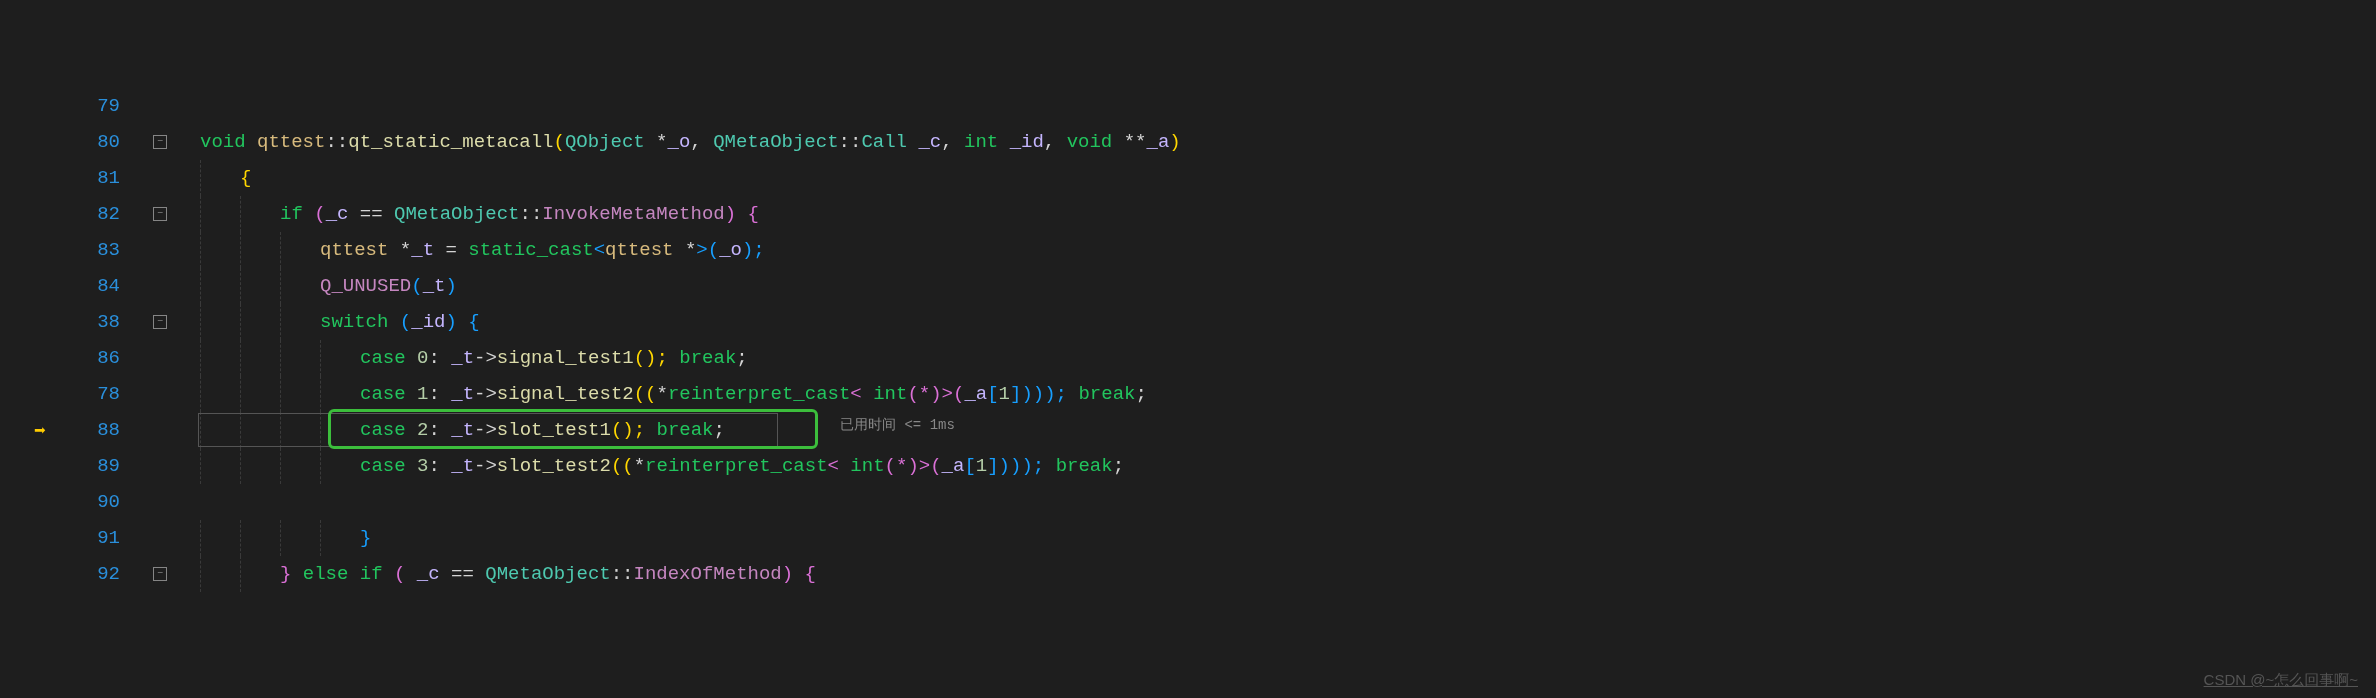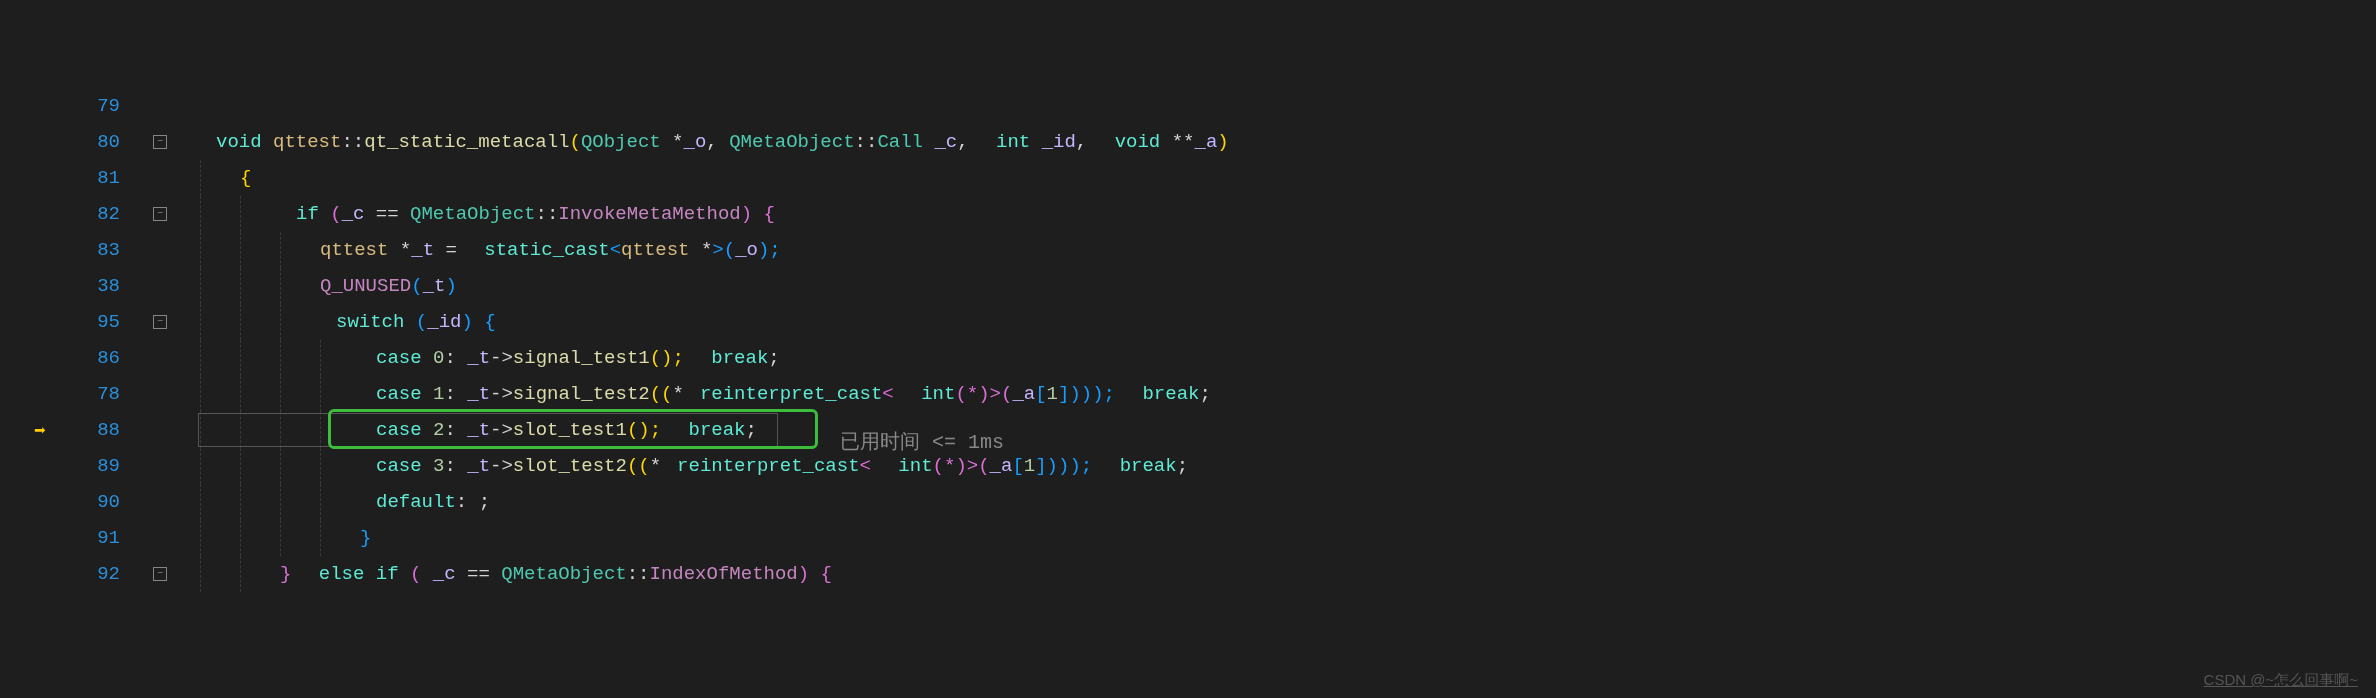--- a/index.html
+++ b/index.html
@@ -22,21 +22,21 @@
     .fold-col { width: 40px; display: flex; justify-content: center; align-items: center; }
     .fold-box {
       width: 14px; height: 14px; border: 1px solid #858585;
       display: flex; align-items: center; justify-content: center;
       font-size: 10px; color: #858585; line-height: 1;
     }
     .code { display: flex; align-items: center; position: relative; }
     .code span { white-space: pre; }
     .indent-guides { display: flex; height: 36px; }
     .ig { width: 40px; border-left: 1px dashed #3a3a3a; height: 36px; }
-    .kw { color: #5eead4; margin-left: 16px; }
+    .kw { color: #22c55e; }
     .type { color: #4ec9b0; }
     .typey { color: #d7ba7d; }
     .fn { color: #dcdcaa; }
     .var { color: #c4b5fd; }
     .num { color: #b5cea8; }
     .op { color: #d4d4d4; }
     .paren-y { color: #ffd700; }
     .paren-p { color: #da70d6; }
     .paren-b { color: #179fff; }
     .macro { color: #c586c0; }
@@ -47,22 +47,22 @@
     .green-box {
       position: absolute;
       border: 3px solid #3cbe3c;
       border-radius: 6px;
       left: 318px; top: -3px;
       width: 490px; height: 40px;
       pointer-events: none;
     }
     .perf-tip {
       position: absolute;
-      left: 830px; top: 16px;
-      color: #888; font-size: 20px;
+      left: 830px; top: 4px;
+      color: #888; font-size: 14px;
     }
     .perf-tip .lt { color: #888; }
     .outline-gray {
       position: absolute;
       border: 1px solid #555;
       left: 228px;
       width: 580px;
       height: 34px;
       top: 1px;
     }
@@ -101,26 +101,26 @@
     <div class="margin"><div class="marker-col"></div><div class="lineno">82</div><div class="fold-col"><div class="fold-box">−</div></div></div>
     <div class="code code-text"><div class="indent-guides"><div class="ig"></div><div class="ig"></div></div><span class="kw">if </span><span class="paren-p">(</span><span class="var">_c </span><span class="op">== </span><span class="type">QMetaObject</span><span class="op">::</span><span class="macro">InvokeMetaMethod</span><span class="paren-p">) {</span></div>
   </div>
 
   <div class="line">
     <div class="margin"><div class="marker-col"></div><div class="lineno">83</div><div class="fold-col"></div></div>
     <div class="code code-text"><div class="indent-guides"><div class="ig"></div><div class="ig"></div><div class="ig"></div></div><span class="typey">qttest </span><span class="op">*</span><span class="var">_t </span><span class="op">= </span><span class="kw">static_cast</span><span class="paren-b">&lt;</span><span class="typey">qttest </span><span class="op">*</span><span class="paren-b">&gt;(</span><span class="var">_o</span><span class="paren-b">);</span></div>
   </div>
 
   <div class="line">
-    <div class="margin"><div class="marker-col"></div><div class="lineno">38</div><div class="fold-col"></div></div>
+    <div class="margin"><div class="marker-col"></div><div class="lineno">84</div><div class="fold-col"></div></div>
     <div class="code code-text"><div class="indent-guides"><div class="ig"></div><div class="ig"></div><div class="ig"></div></div><span class="macro">Q_UNUSED</span><span class="paren-b">(</span><span class="var">_t</span><span class="paren-b">)</span></div>
   </div>
 
   <div class="line">
-    <div class="margin"><div class="marker-col"></div><div class="lineno">95</div><div class="fold-col"><div class="fold-box">−</div></div></div>
+    <div class="margin"><div class="marker-col"></div><div class="lineno">38</div><div class="fold-col"><div class="fold-box">−</div></div></div>
     <div class="code code-text"><div class="indent-guides"><div class="ig"></div><div class="ig"></div><div class="ig"></div></div><span class="kw">switch </span><span class="paren-b">(</span><span class="var">_id</span><span class="paren-b">) {</span></div>
   </div>
 
   <div class="line">
     <div class="margin"><div class="marker-col"></div><div class="lineno">86</div><div class="fold-col"></div></div>
     <div class="code code-text"><div class="indent-guides"><div class="ig"></div><div class="ig"></div><div class="ig"></div><div class="ig"></div></div><span class="kw">case </span><span class="num">0</span><span>: </span><span class="var">_t</span><span class="op">-&gt;</span><span class="fn">signal_test1</span><span class="paren-y">(); </span><span class="kw">break</span><span>;</span></div>
   </div>
 
   <div class="line">
     <div class="margin"><div class="marker-col"></div><div class="lineno">78</div><div class="fold-col"></div></div>
@@ -137,21 +137,20 @@
     </div>
   </div>
 
   <div class="line">
     <div class="margin"><div class="marker-col"></div><div class="lineno">89</div><div class="fold-col"></div></div>
     <div class="code code-text"><div class="indent-guides"><div class="ig"></div><div class="ig"></div><div class="ig"></div><div class="ig"></div></div><span class="kw">case </span><span class="num">3</span><span>: </span><span class="var">_t</span><span class="op">-&gt;</span><span class="fn">slot_test2</span><span class="paren-y">((</span><span class="op">*</span><span class="kw">reinterpret_cast</span><span class="paren-p">&lt; </span><span class="kw">int</span><span class="paren-p">(*)&gt;(</span><span class="var">_a</span><span class="paren-b">[</span><span class="num">1</span><span class="paren-b">]))); </span><span class="kw">break</span><span>;</span></div>
   </div>
 
   <div class="line">
     <div class="margin"><div class="marker-col"></div><div class="lineno">90</div><div class="fold-col"></div></div>
-    <div class="code code-text"><div class="indent-guides"><div class="ig"></div><div class="ig"></div><div class="ig"></div><div class="ig"></div></div><span class="kw">default</span><span>: ;</span></div>
   </div>
 
   <div class="line">
     <div class="margin"><div class="marker-col"></div><div class="lineno">91</div><div class="fold-col"></div></div>
     <div class="code code-text"><div class="indent-guides"><div class="ig"></div><div class="ig"></div><div class="ig"></div><div class="ig"></div></div><span class="paren-b">}</span></div>
   </div>
 
   <div class="line">
     <div class="margin"><div class="marker-col"></div><div class="lineno">92</div><div class="fold-col"><div class="fold-box">−</div></div></div>
     <div class="code code-text"><div class="indent-guides"><div class="ig"></div><div class="ig"></div></div><span class="paren-p">} </span><span class="kw">else if </span><span class="paren-p">( </span><span class="var">_c </span><span class="op">== </span><span class="type">QMetaObject</span><span class="op">::</span><span class="macro">IndexOfMethod</span><span class="paren-p">) {</span></div>

